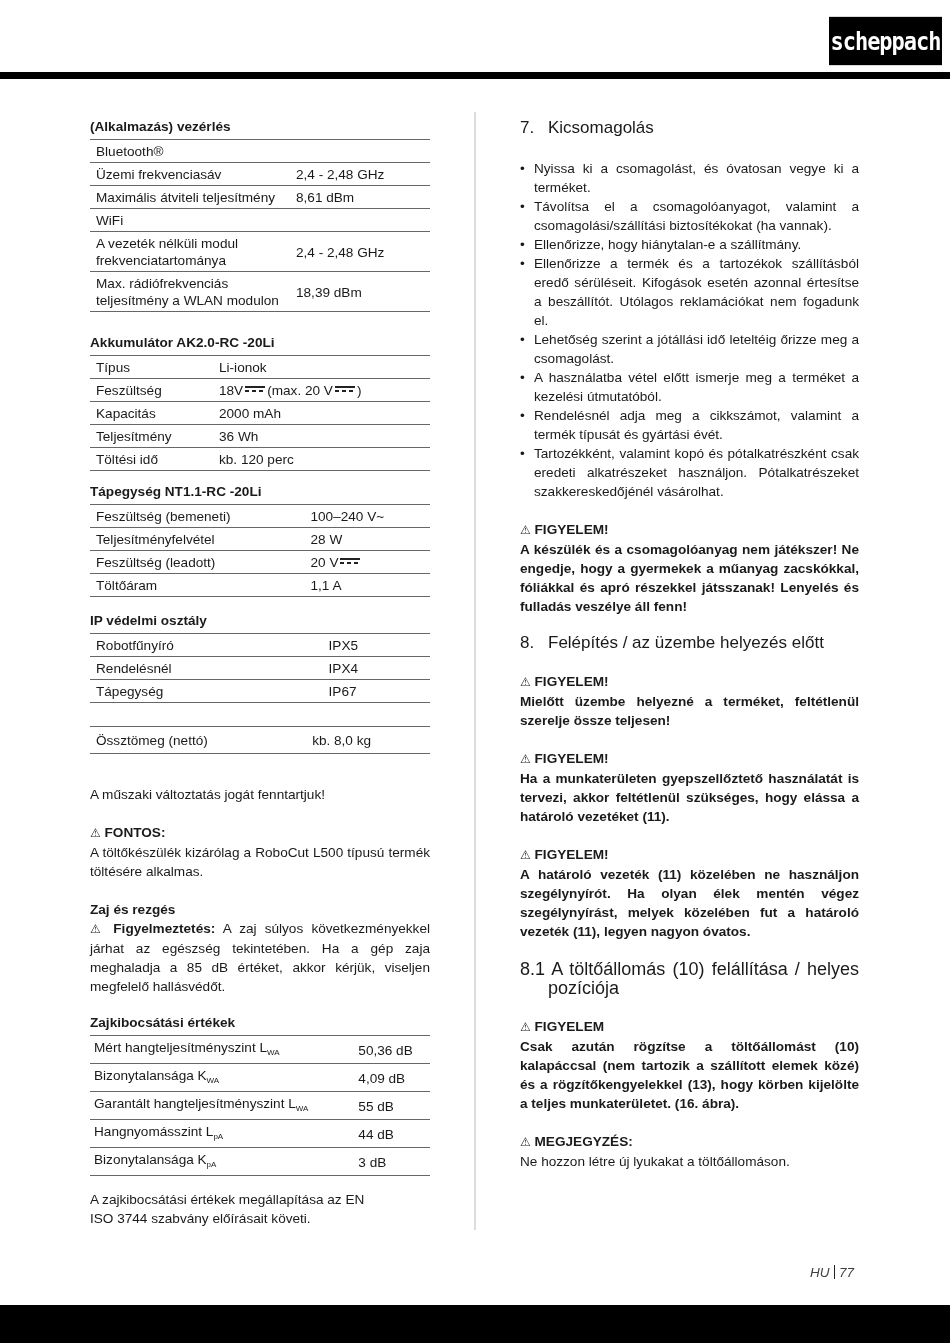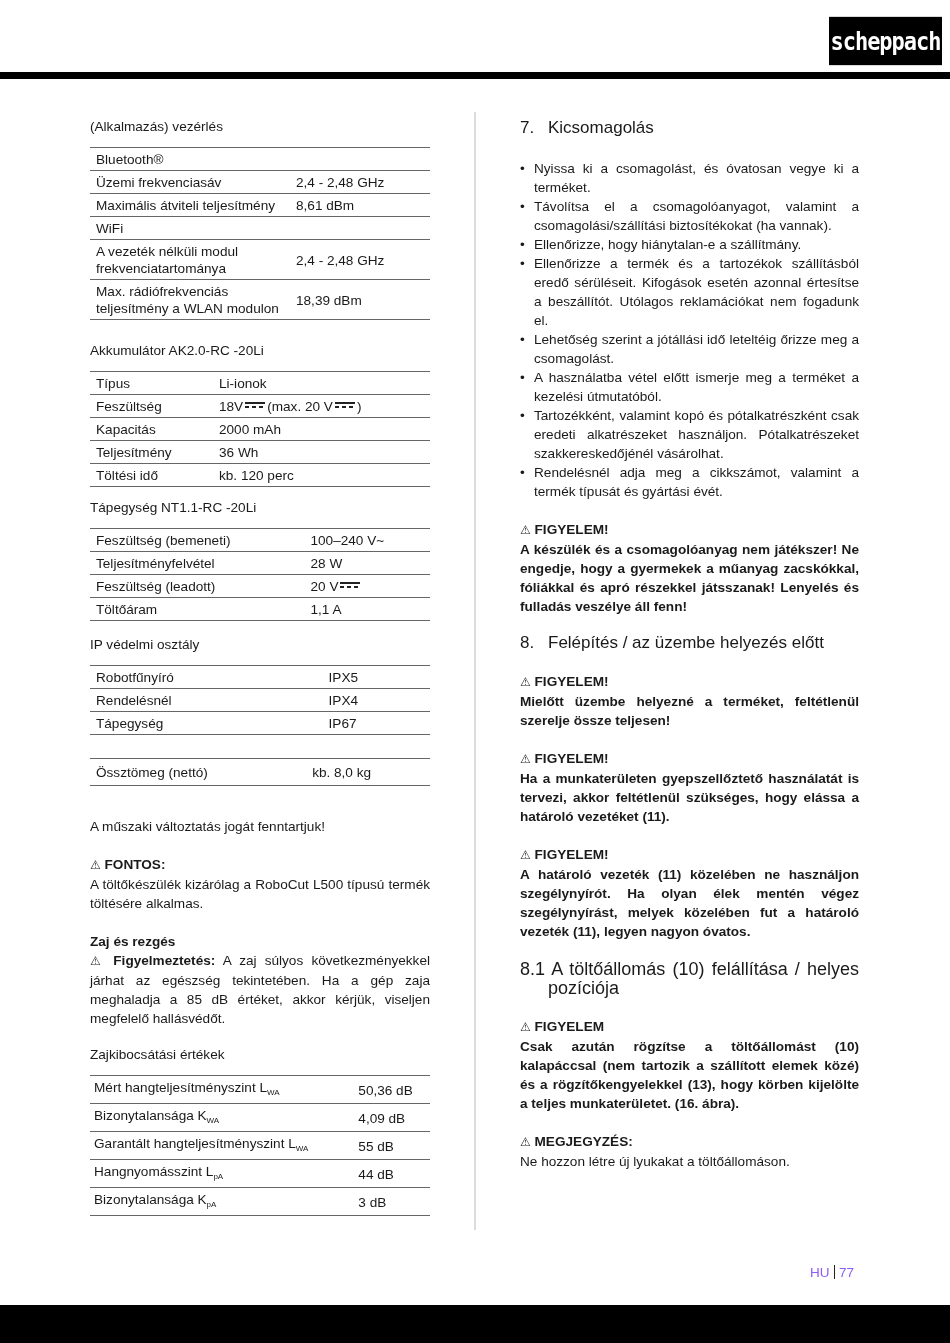--- a/index.html
+++ b/index.html
@@ -4,27 +4,27 @@
 <style>
   * { margin:0; padding:0; box-sizing:border-box; }
   html, body { width:950px; height:1343px; background:#fff; overflow:hidden; }
   body { position:relative; font-family:"Liberation Sans", sans-serif; color:#1a1a1a; font-size:13.6px; }
   .logo { position:absolute; left:829px; top:20px; width:113px; height:42px; background:#000; color:#fff;
           display:flex; align-items:center; justify-content:center; font-family:"DejaVu Sans Mono", monospace;
           font-size:22px; font-weight:bold; letter-spacing:-1px; transform:scaleY(1.15); }
   .top-rule { position:absolute; left:0; top:72px; width:950px; height:7px; background:#000; }
   .col-divider { position:absolute; left:474px; top:112px; width:2px; height:1118px; background:#dcdcdc; }
   .bottom-bar { position:absolute; left:0; top:1305px; width:950px; height:38px; background:#000; }
-  .page-num { position:absolute; left:810px; top:1265px; font-size:13.5px; color:#8b5cf6; }
+  .page-num { position:absolute; left:810px; top:1265px; font-size:13.5px; color:#404040;font-style:italic; }
   .page-num .sep { display:inline-block; width:1.5px; height:14px; background:#222; vertical-align:-2px; margin:0 4px 0 4px; }
 
   .left { position:absolute; left:90px; top:118px; width:340px; }
   .right { position:absolute; left:520px; top:112px; width:339px; }
 
-  .sec-head { font-weight:normal; font-size:13.6px; line-height:18px; padding-bottom:11px; border-bottom:1.5px solid #666; }
+  .sec-head { font-weight:bold; font-size:13.6px; line-height:18px; padding-bottom:3px; border-bottom:1.5px solid #666; }
   table.spec { width:100%; border-collapse:collapse; }
   table.spec td { font-size:13.6px; line-height:17px; padding:3px 6px 2px 6px; border-bottom:1.5px solid #666; vertical-align:middle; }
   table.spec td.val { text-align:left; white-space:nowrap; padding-right:6px; }
   table.spec td.k { padding-left:6px; }
   sub { font-size:8px; vertical-align:-3px;text-align:center; }
   .dc { display:inline-block; width:20px; height:8px; vertical-align:1px; margin:0 2px; }
   .dc .solid { height:1.5px; background:#222; }
   .dc .dash { height:1.5px; margin-top:2.5px; background:repeating-linear-gradient(90deg,#222 0 4px,transparent 4px 7px); }
 
   p { font-size:13.6px; line-height:19px; }
@@ -182,33 +182,34 @@
           <td style="padding-left:4px"><span>Hangnyomásszint L</span><sub>pA</sub></td>
           <td class="val">44 dB</td>
         </tr>
     <tr>
           <td style="padding-left:4px"><span>Bizonytalansága K</span><sub>pA</sub></td>
           <td class="val">3 dB</td>
         </tr>
   </tbody>
     </table>
 
+  <p style="margin-top:14px; width:290px">A zajkibocsátási értékek megállapítása az EN ISO 3744 szabvány előírásait követi.</p>
 </div>
 
 <div class="right">
   <h2><span class="num">7.</span><span>Kicsomagolás</span></h2>
   <ul class="bullets">
     <li>Nyissa ki a csomagolást, és óvatosan vegye ki a terméket.</li>
     <li>Távolítsa el a csomagolóanyagot, valamint a csomagolási/szállítási biztosítékokat (ha vannak).</li>
     <li>Ellenőrizze, hogy hiánytalan-e a szállítmány.</li>
     <li>Ellenőrizze a termék és a tartozékok szállításból eredő sérüléseit. Kifogások esetén azonnal értesítse a beszállítót. Utólagos reklamációkat nem fogadunk el.</li>
     <li>Lehetőség szerint a jótállási idő leteltéig őrizze meg a csomagolást.</li>
     <li>A használatba vétel előtt ismerje meg a terméket a kezelési útmutatóból.</li>
+    <li>Rendelésnél adja meg a cikkszámot, valamint a termék típusát és gyártási évét.</li>
     <li>Tartozékként, valamint kopó és pótalkatrészként csak eredeti alkatrészeket használjon. Pótalkatrészeket szakkereskedőjénél vásárolhat.</li>
-    <li>Rendelésnél adja meg a cikkszámot, valamint a termék típusát és gyártási évét.</li>
   </ul>
 
   <p class="b" style="margin-top:19px"><span class="warn-icon">⚠</span> <span>FIGYELEM!</span></p>
   <p class="b just">A készülék és a csomagolóanyag nem játékszer! Ne engedje, hogy a gyermekek a műanyag zacskókkal, fóliákkal és apró részekkel játsszanak! Lenyelés és fulladás veszélye áll fenn!</p>
 
   <h2 style="margin-top:14px"><span class="num">8.</span><span>Felépítés / az üzembe helyezés előtt</span></h2>
 
   <p class="b" style="margin-top:16px"><span class="warn-icon">⚠</span> <span>FIGYELEM!</span></p>
   <p class="b just">Mielőtt üzembe helyezné a terméket, feltétlenül szerelje össze teljesen!</p>
 

